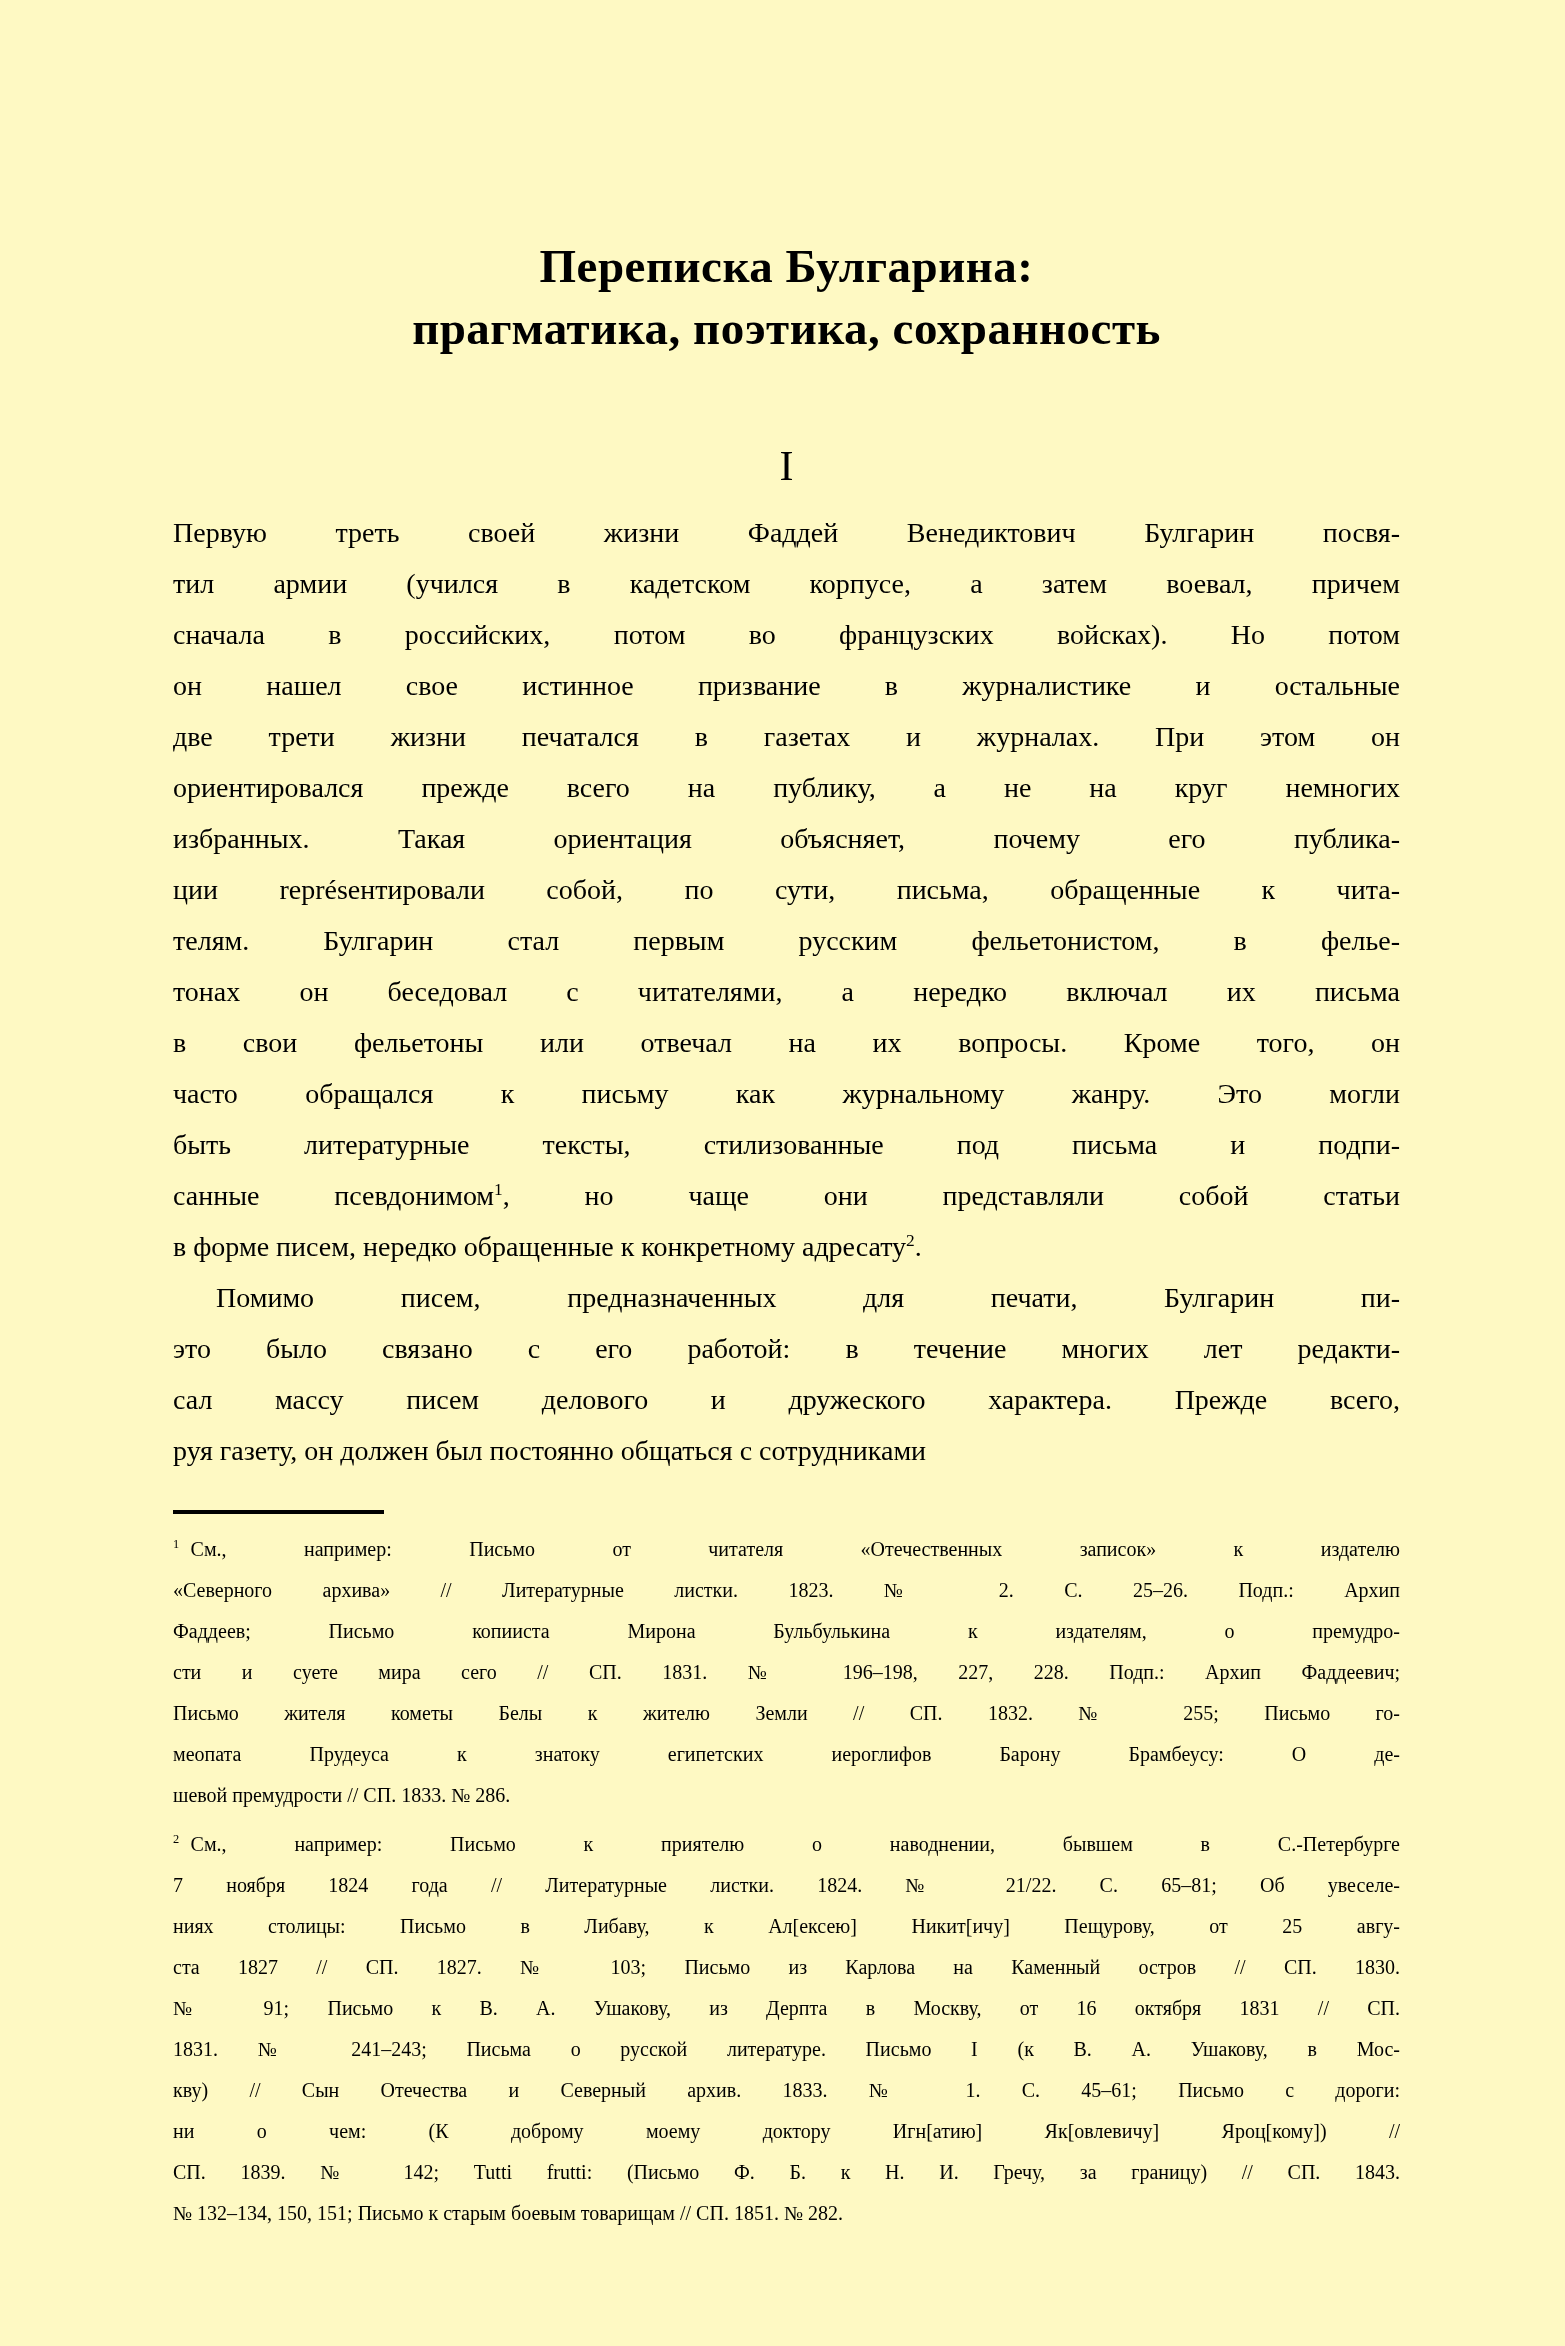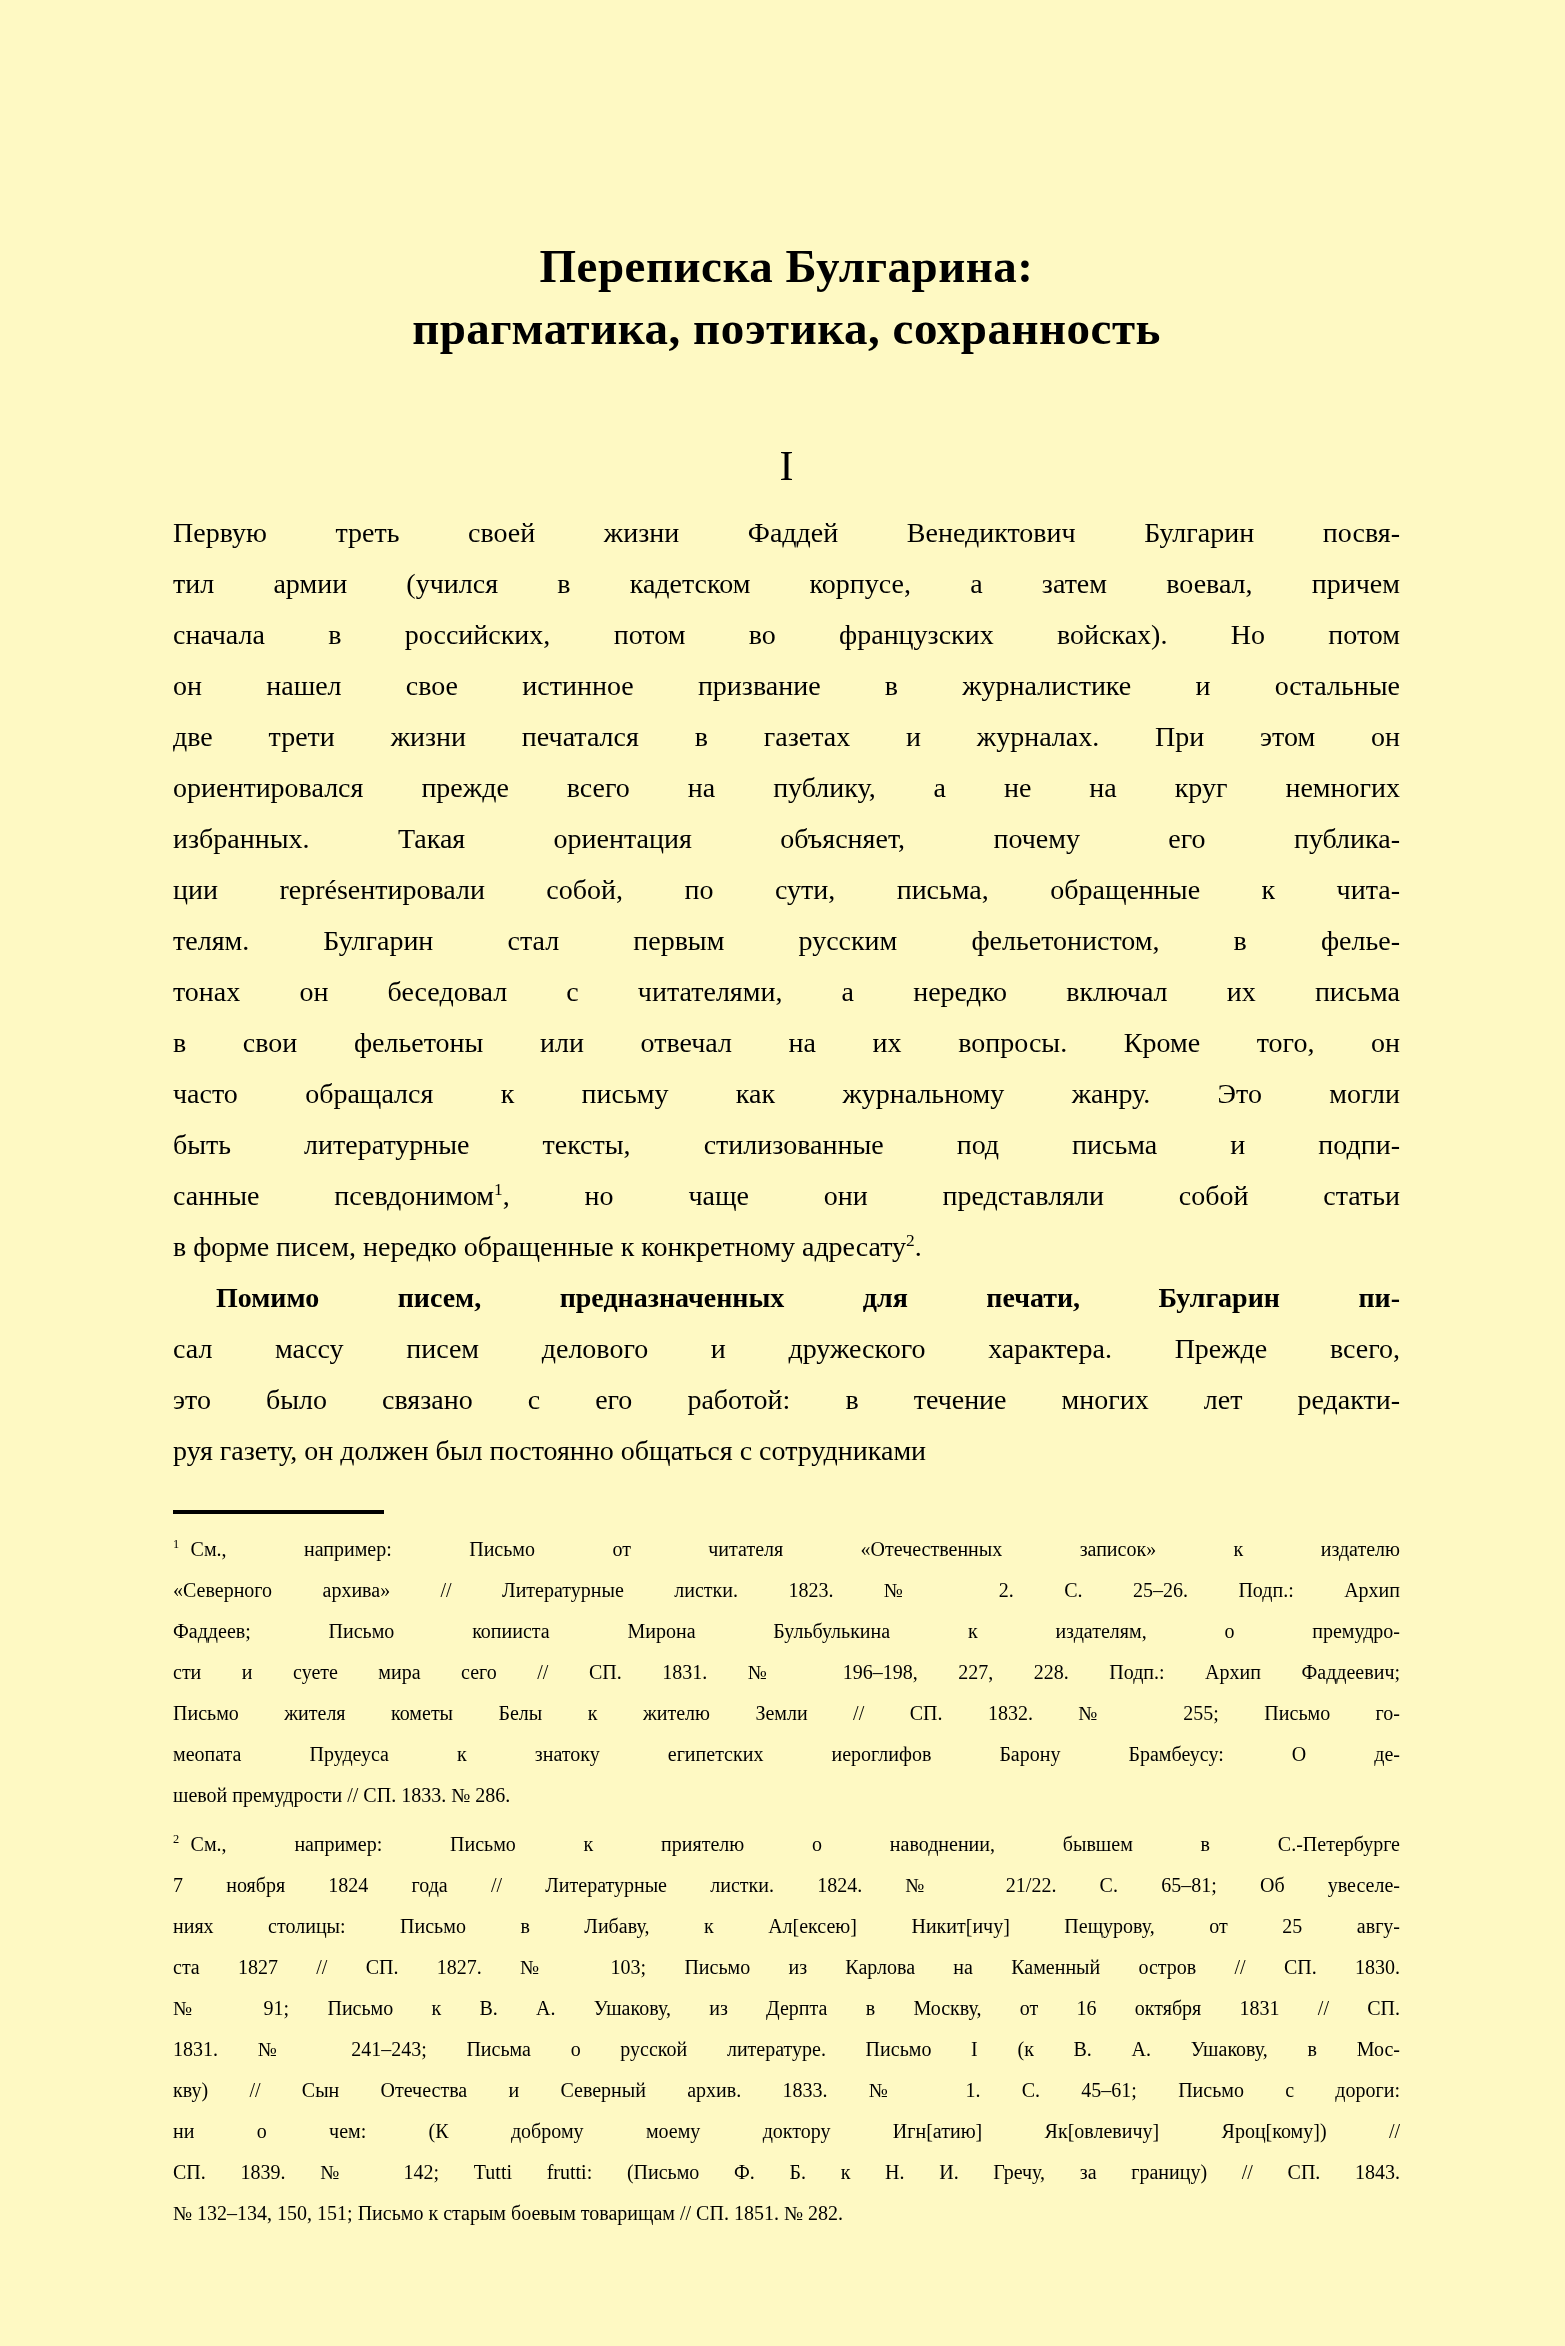--- a/index.html
+++ b/index.html
@@ -46,21 +46,21 @@
     left: 0;
     width: 100%;
   }
   .bline {
     font-size: 28px;
     line-height: 51px;
     text-align: justify;
     text-align-last: justify;
   }
   .bline.last { text-align-last: left; }
-  .bline.indent { text-indent: 43px; font-weight: bold; }
+  .bline.indent { text-indent: 43px; }
   sup.note-ref {
     font-size: 0.62em;
     line-height: 0;
     vertical-align: super;
   }
   .fn-rule {
     position: absolute;
     top: 1510px;
     left: 0;
     width: 211px;
@@ -116,22 +116,22 @@
       <div class="bline">
         <span>санные псевдонимом</span><sup class="note-ref">1</sup><span>, но чаще они представляли собой статьи</span>
       </div>
 
       <div class="bline last">
         <span>в форме писем, нередко обращенные к конкретному адресату</span><sup class="note-ref">2</sup><span>.</span>
       </div>
 
       <div>
         <div class="bline indent">Помимо писем, предназначенных для печати, Булгарин пи-</div>
+        <div class="bline">это было связано с его работой: в течение многих лет редакти-</div>
         <div class="bline">сал массу писем делового и дружеского характера. Прежде всего,</div>
-        <div class="bline">это было связано с его работой: в течение многих лет редакти-</div>
         <div class="bline last">руя газету, он должен был постоянно общаться с сотрудниками</div>
       </div>
     </div>
 
     <div class="fn-rule"></div>
 
     <div class="footnotes-block">
 
       <div class="footnote">
         <div class="fline">

